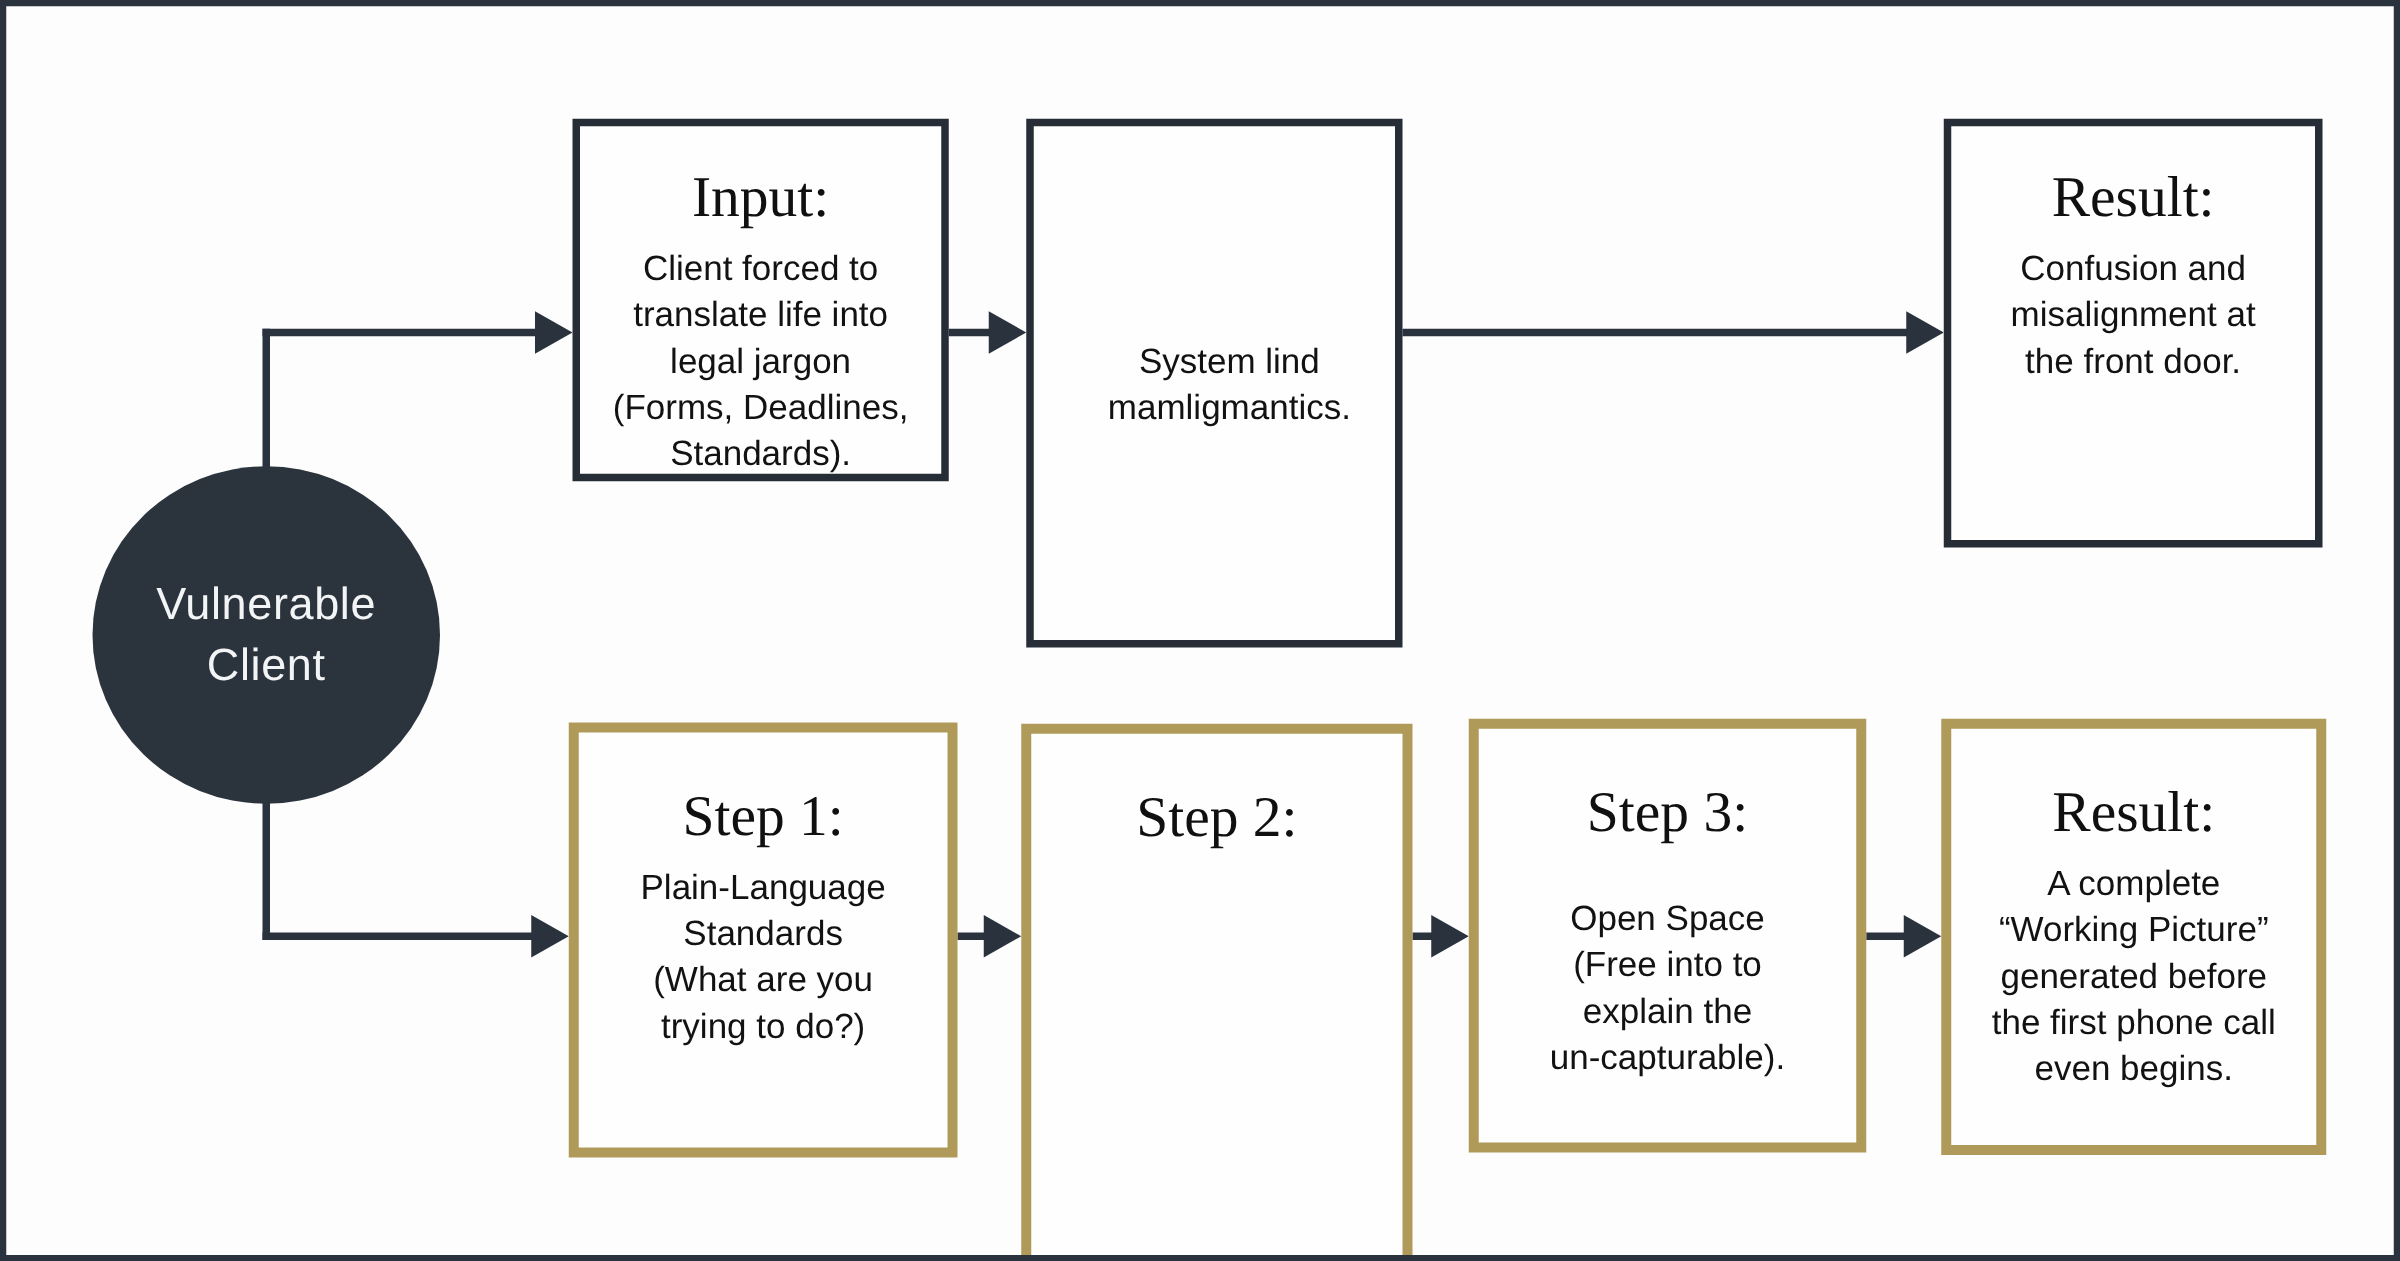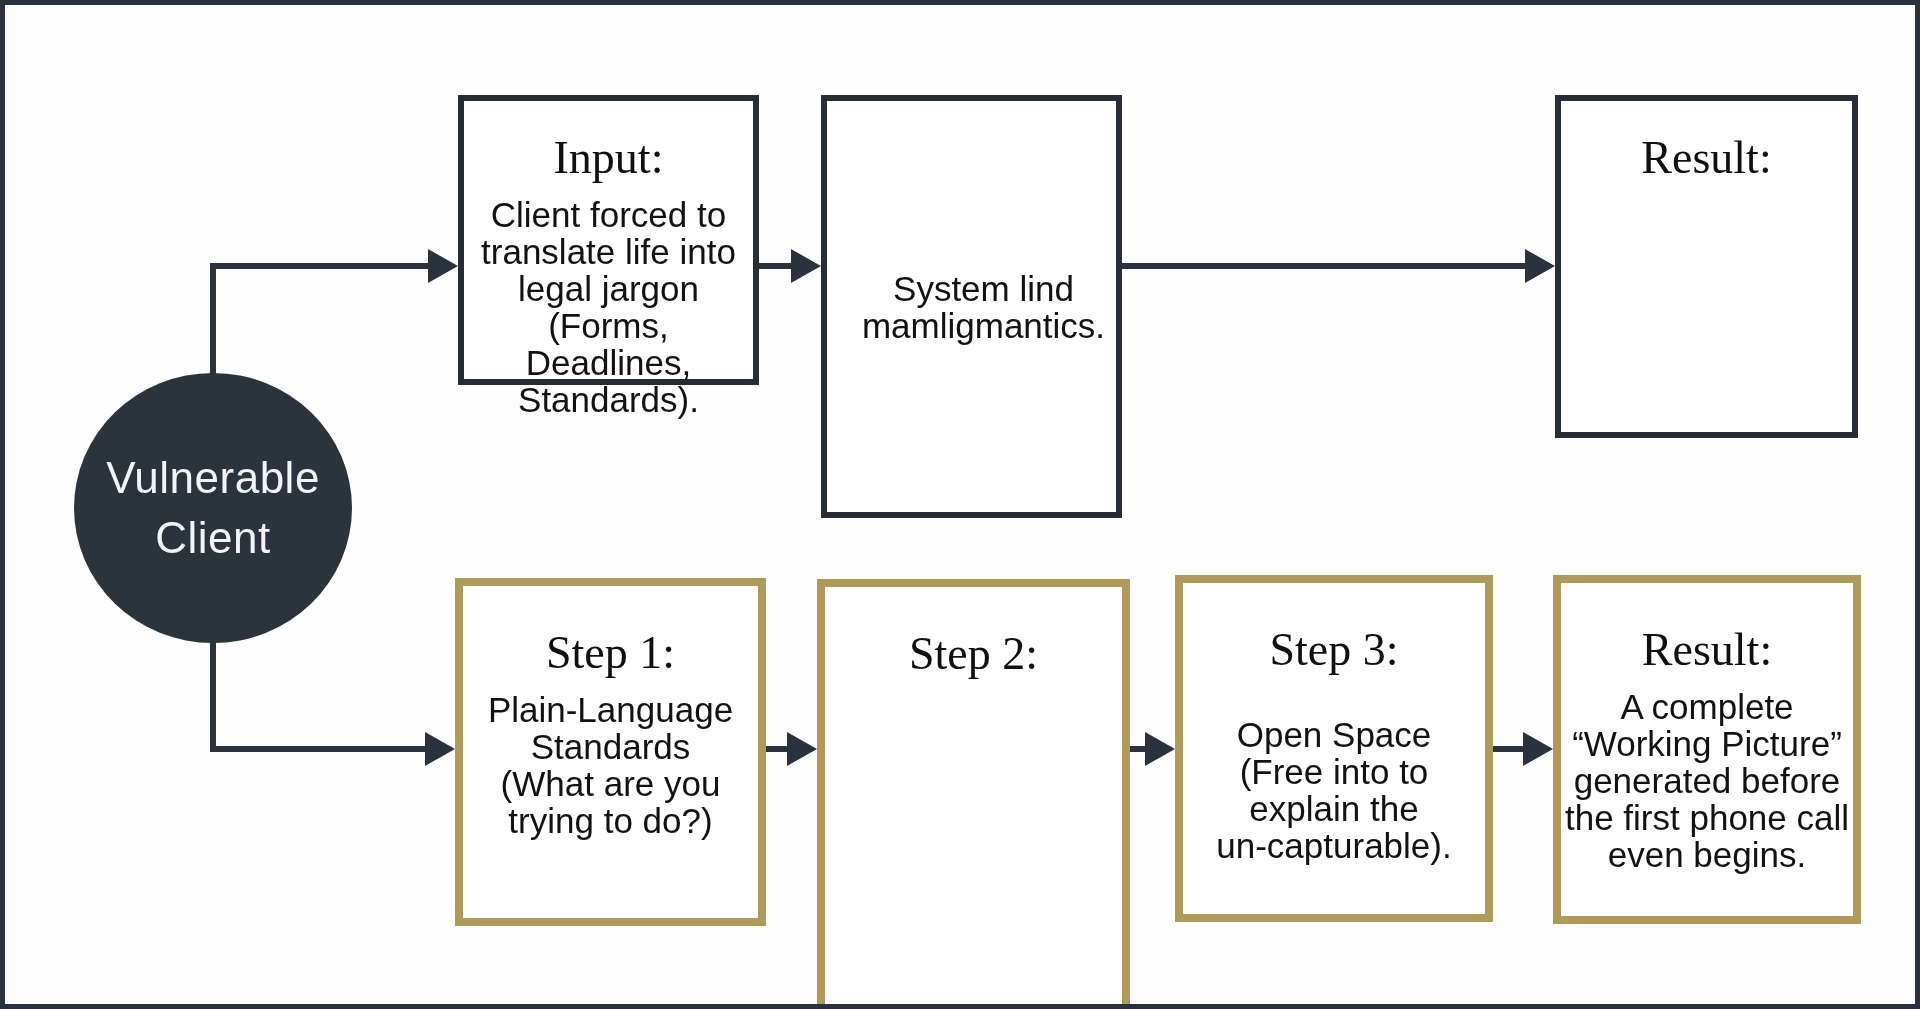--- a/index.html
+++ b/index.html
@@ -68,21 +68,21 @@
     border-radius: 50%;
     background: #2b333d;
     z-index: 2;
     display: flex;
     align-items: center;
     justify-content: center;
     text-align: center;
   }
   .client-circle .label {
     color: var(--circle-text);
-    font-size: 44px;
+    font-size: 36px;
     line-height: 1.36;
     white-space: pre-line;
     letter-spacing: 0.5px;
   }
 
   
   .box {
     position: absolute;
     background: #fefefe;
     display: flex;
@@ -97,21 +97,21 @@
 
   .box-title {
     font-family: "Liberation Serif", serif;
     font-weight: 500;
     font-size: 46px;
     color: #101010;
     margin-bottom: 12px;
     line-height: 1.1;
   }
   .box-body {
-    font-size: 35px;
+    font-size: 28px;
     line-height: 37px;
     color: var(--text);
     white-space: pre-line;
   }
 
   #box-input      { left: 453px;  top: 90px;  width: 301px; height: 290px; }
   #box-system     { left: 816px;  top: 90px;  width: 301px; height: 423px; padding-left: 24px; }
   #box-result-top { left: 1550px; top: 90px;  width: 303px; height: 343px; }
 
   #box-step1      { left: 450px;  top: 573px; width: 311px; height: 348px; }
@@ -161,20 +161,23 @@
 Standards).</div>
   </div>
 
   <div class="box dark centered" id="box-system">
     <div class="box-body">System lind
 mamligmantics.</div>
   </div>
 
   <div class="box dark" id="box-result-top">
     <div class="box-title">Result:</div>
+    <div class="box-body">Confusion and
+misalignment at
+the front door.</div>
   </div>
 
   <div class="box gold" id="box-step1">
     <div class="box-title">Step 1:</div>
     <div class="box-body">Plain-Language
 Standards
 (What are you
 trying to do?)</div>
   </div>
 

